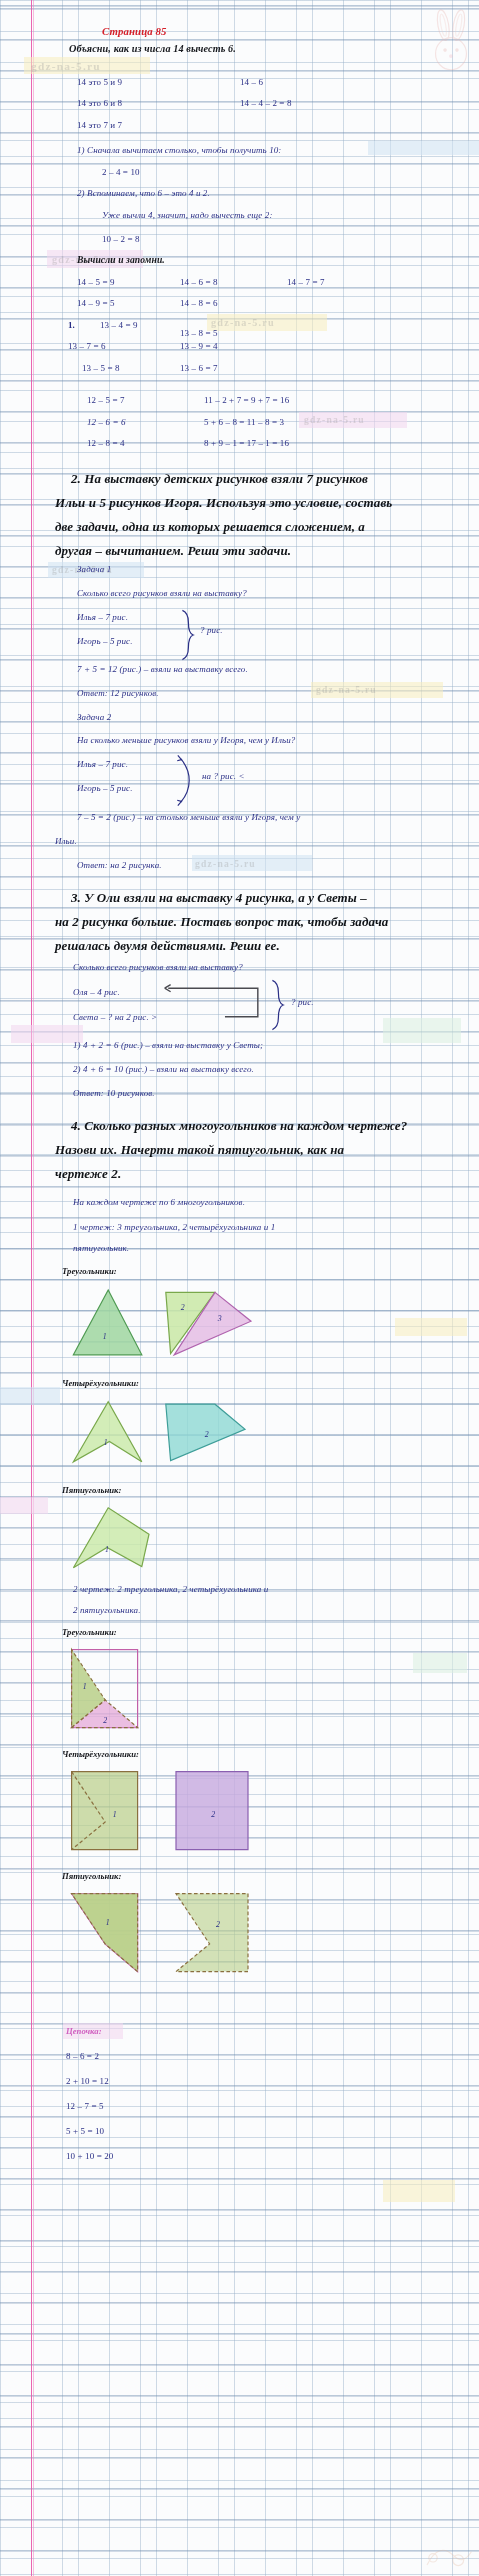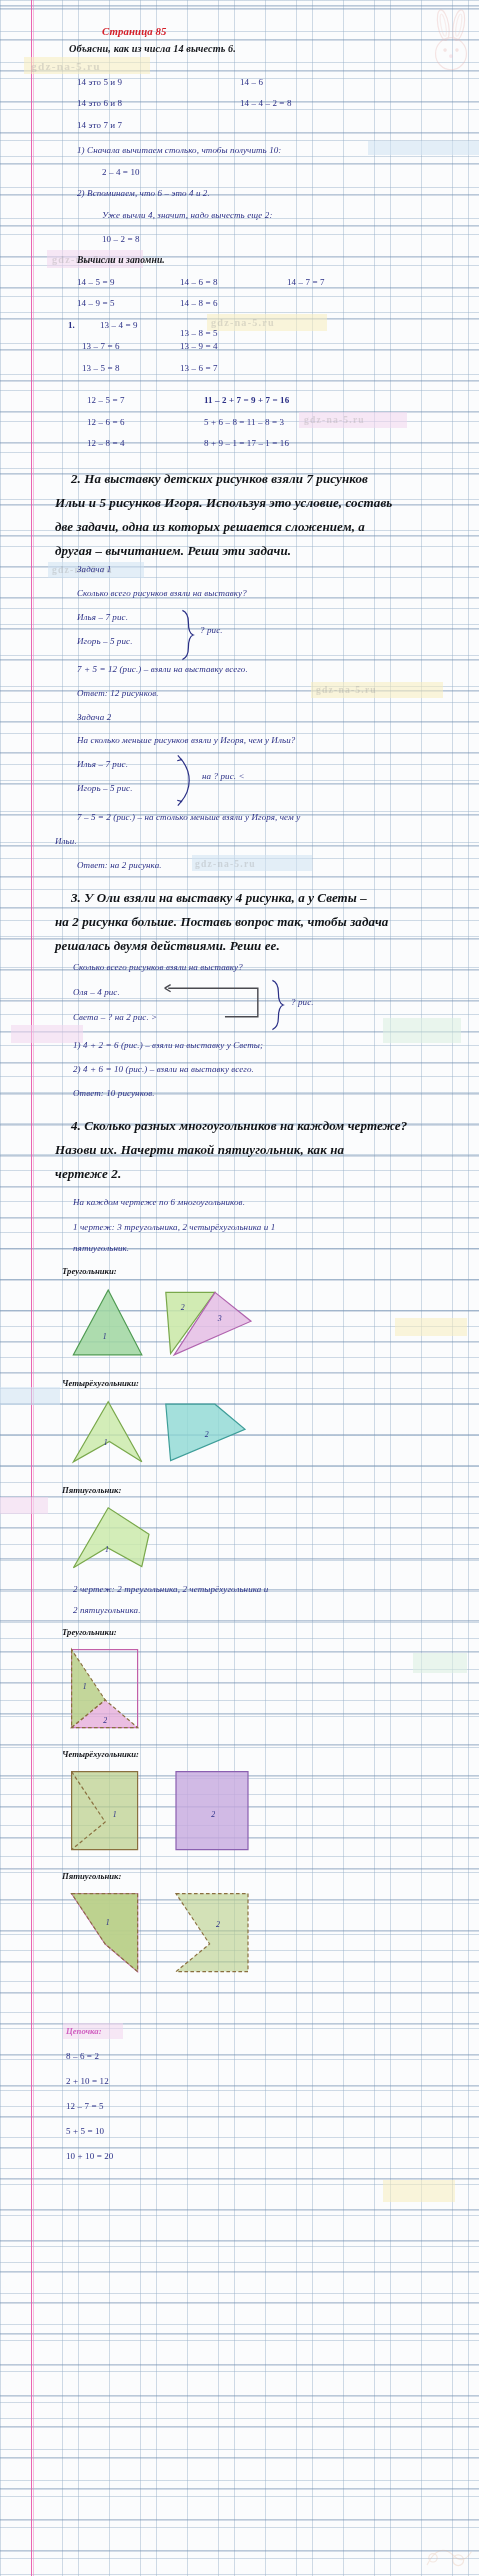--- a/index.html
+++ b/index.html
@@ -161,33 +161,33 @@
     <div class="ln ink-blue" style="left:77px; top:298px;">14 – 9 = 5</div>
     <div class="ln ink-blue" style="left:180px; top:298px;">14 – 8 = 6</div>
 
     <div class="wm y" style="left:207px; top:314px; width:120px; height:17px;"></div>
     <div class="wm-txt" style="left:211px; top:317px; font-size:10.2px;">gdz-na-5.ru</div>
 
     <div class="ln ink-blue" style="left:68px; top:320px; font-weight:700;">1.</div>
     <div class="ln ink-blue" style="left:100px; top:320px;">13 – 4 = 9</div>
     <div class="ln ink-blue" style="left:180px; top:328px;">13 – 8 = 5</div>
 
-    <div class="ln ink-blue" style="left:82px; top:341px;">13 – 7 = 6</div>
+    <div class="ln ink-blue" style="left:68px; top:341px;">13 – 7 = 6</div>
     <div class="ln ink-blue" style="left:180px; top:341px;">13 – 9 = 4</div>
 
     <div class="ln ink-blue" style="left:82px; top:363px;">13 – 5 = 8</div>
     <div class="ln ink-blue" style="left:180px; top:363px;">13 – 6 = 7</div>
 
     <div class="ln ink-blue" style="left:87px; top:395px;">12 – 5 = 7</div>
-    <div class="ln ink-blue" style="left:204px; top:395px;font-weight:bold;">11 – 2 + 7 = 9 + 7 = 16</div>
+    <div class="ln ink-blue" style="left:204px; top:395px;">11 – 2 + 7 = 9 + 7 = 16</div>
 
     <div class="wm p" style="left:299px; top:412px; width:108px; height:15.6px;"></div>
     <div class="wm-txt" style="left:304px; top:414px; font-size:9.6px;">gdz-na-5.ru</div>
 
-    <div class="ln ink-blue" style="left:87px; top:417px;">12 – 6 = 6</div>
+    <div class="ln ink-blue" style="left:87px; top:417px;font-style:italic;">12 – 6 = 6</div>
     <div class="ln ink-blue" style="left:204px; top:417px;">5 + 6 – 8 = 11 – 8 = 3</div>
 
     <div class="ln ink-blue" style="left:87px; top:438px;">12 – 8 = 4</div>
     <div class="ln ink-blue" style="left:204px; top:438px;">8 + 9 – 1 = 17 – 1 = 16</div>
 
     <div class="ln ink-black task-title" style="left:71px; top:471px;">2. На выставку детских рисунков взяли 7 рисунков</div>
     <div class="ln ink-black task-title" style="left:55px; top:495px;">Ильи и 5 рисунков Игоря. Используя это условие, составь</div>
     <div class="ln ink-black task-title" style="left:55px; top:519px;">две задачи, одна из которых решается сложением, а</div>
     <div class="ln ink-black task-title" style="left:55px; top:543px;">другая – вычитанием. Реши эти задачи.</div>
 

